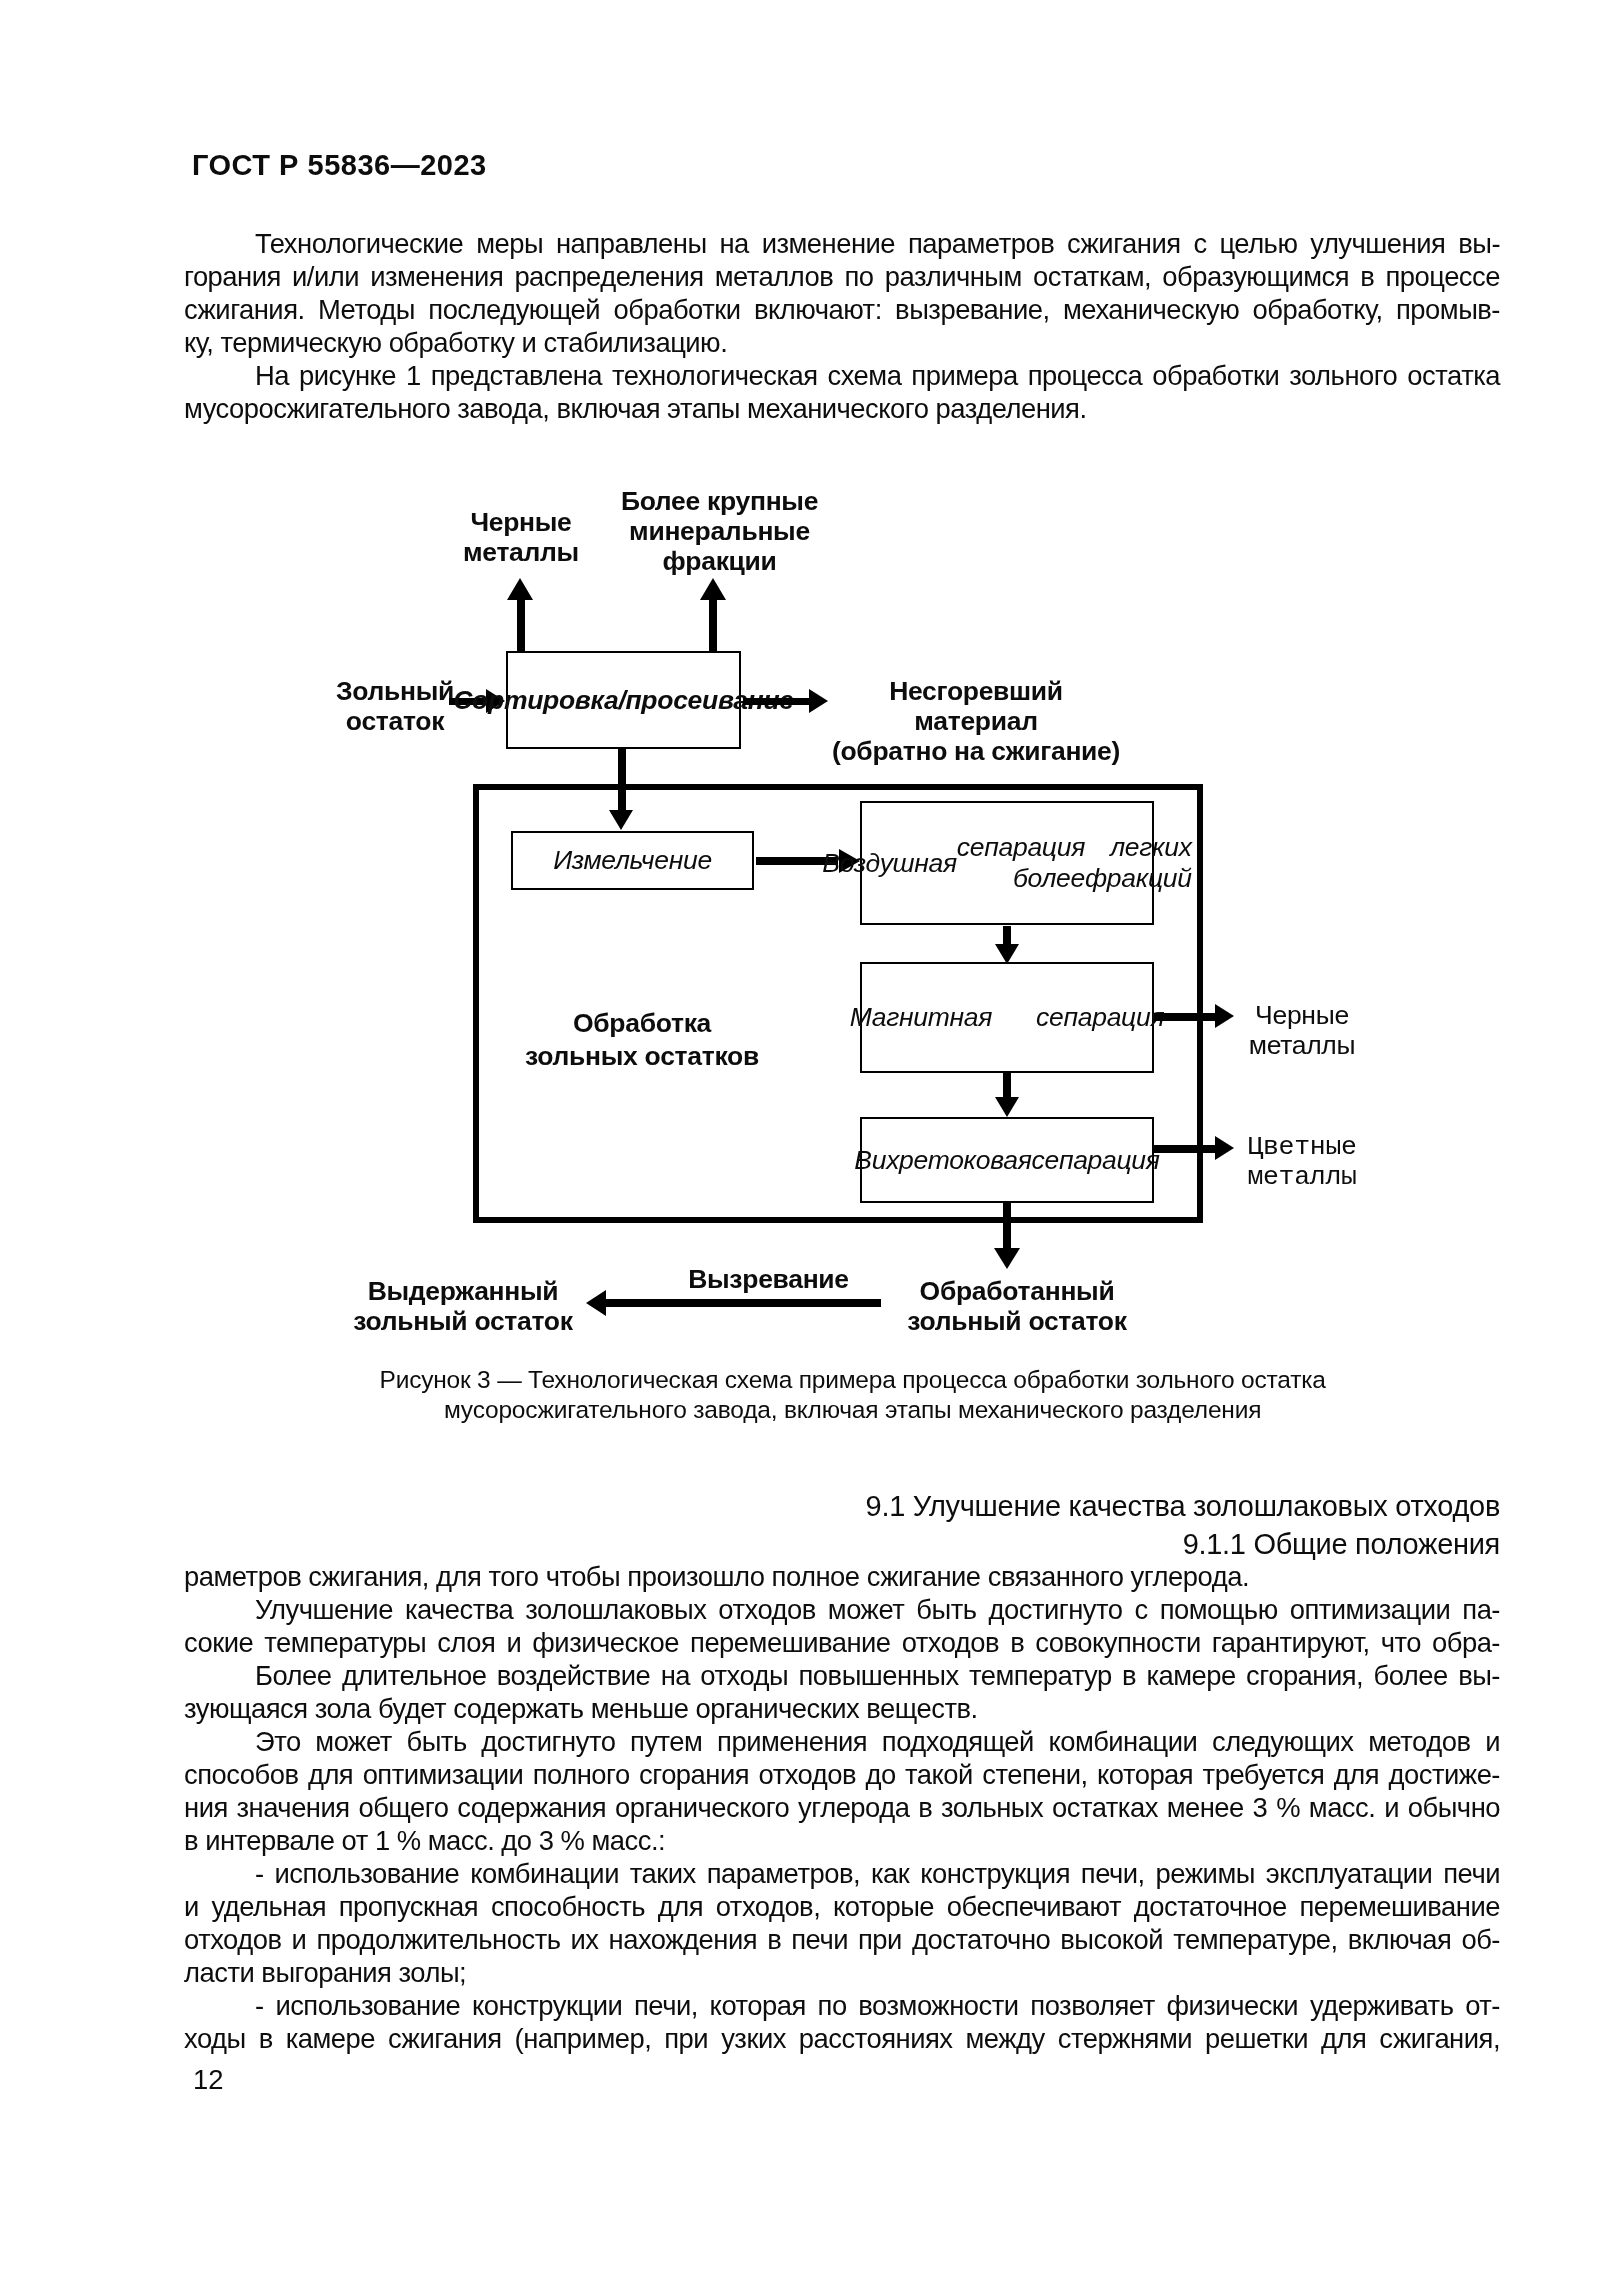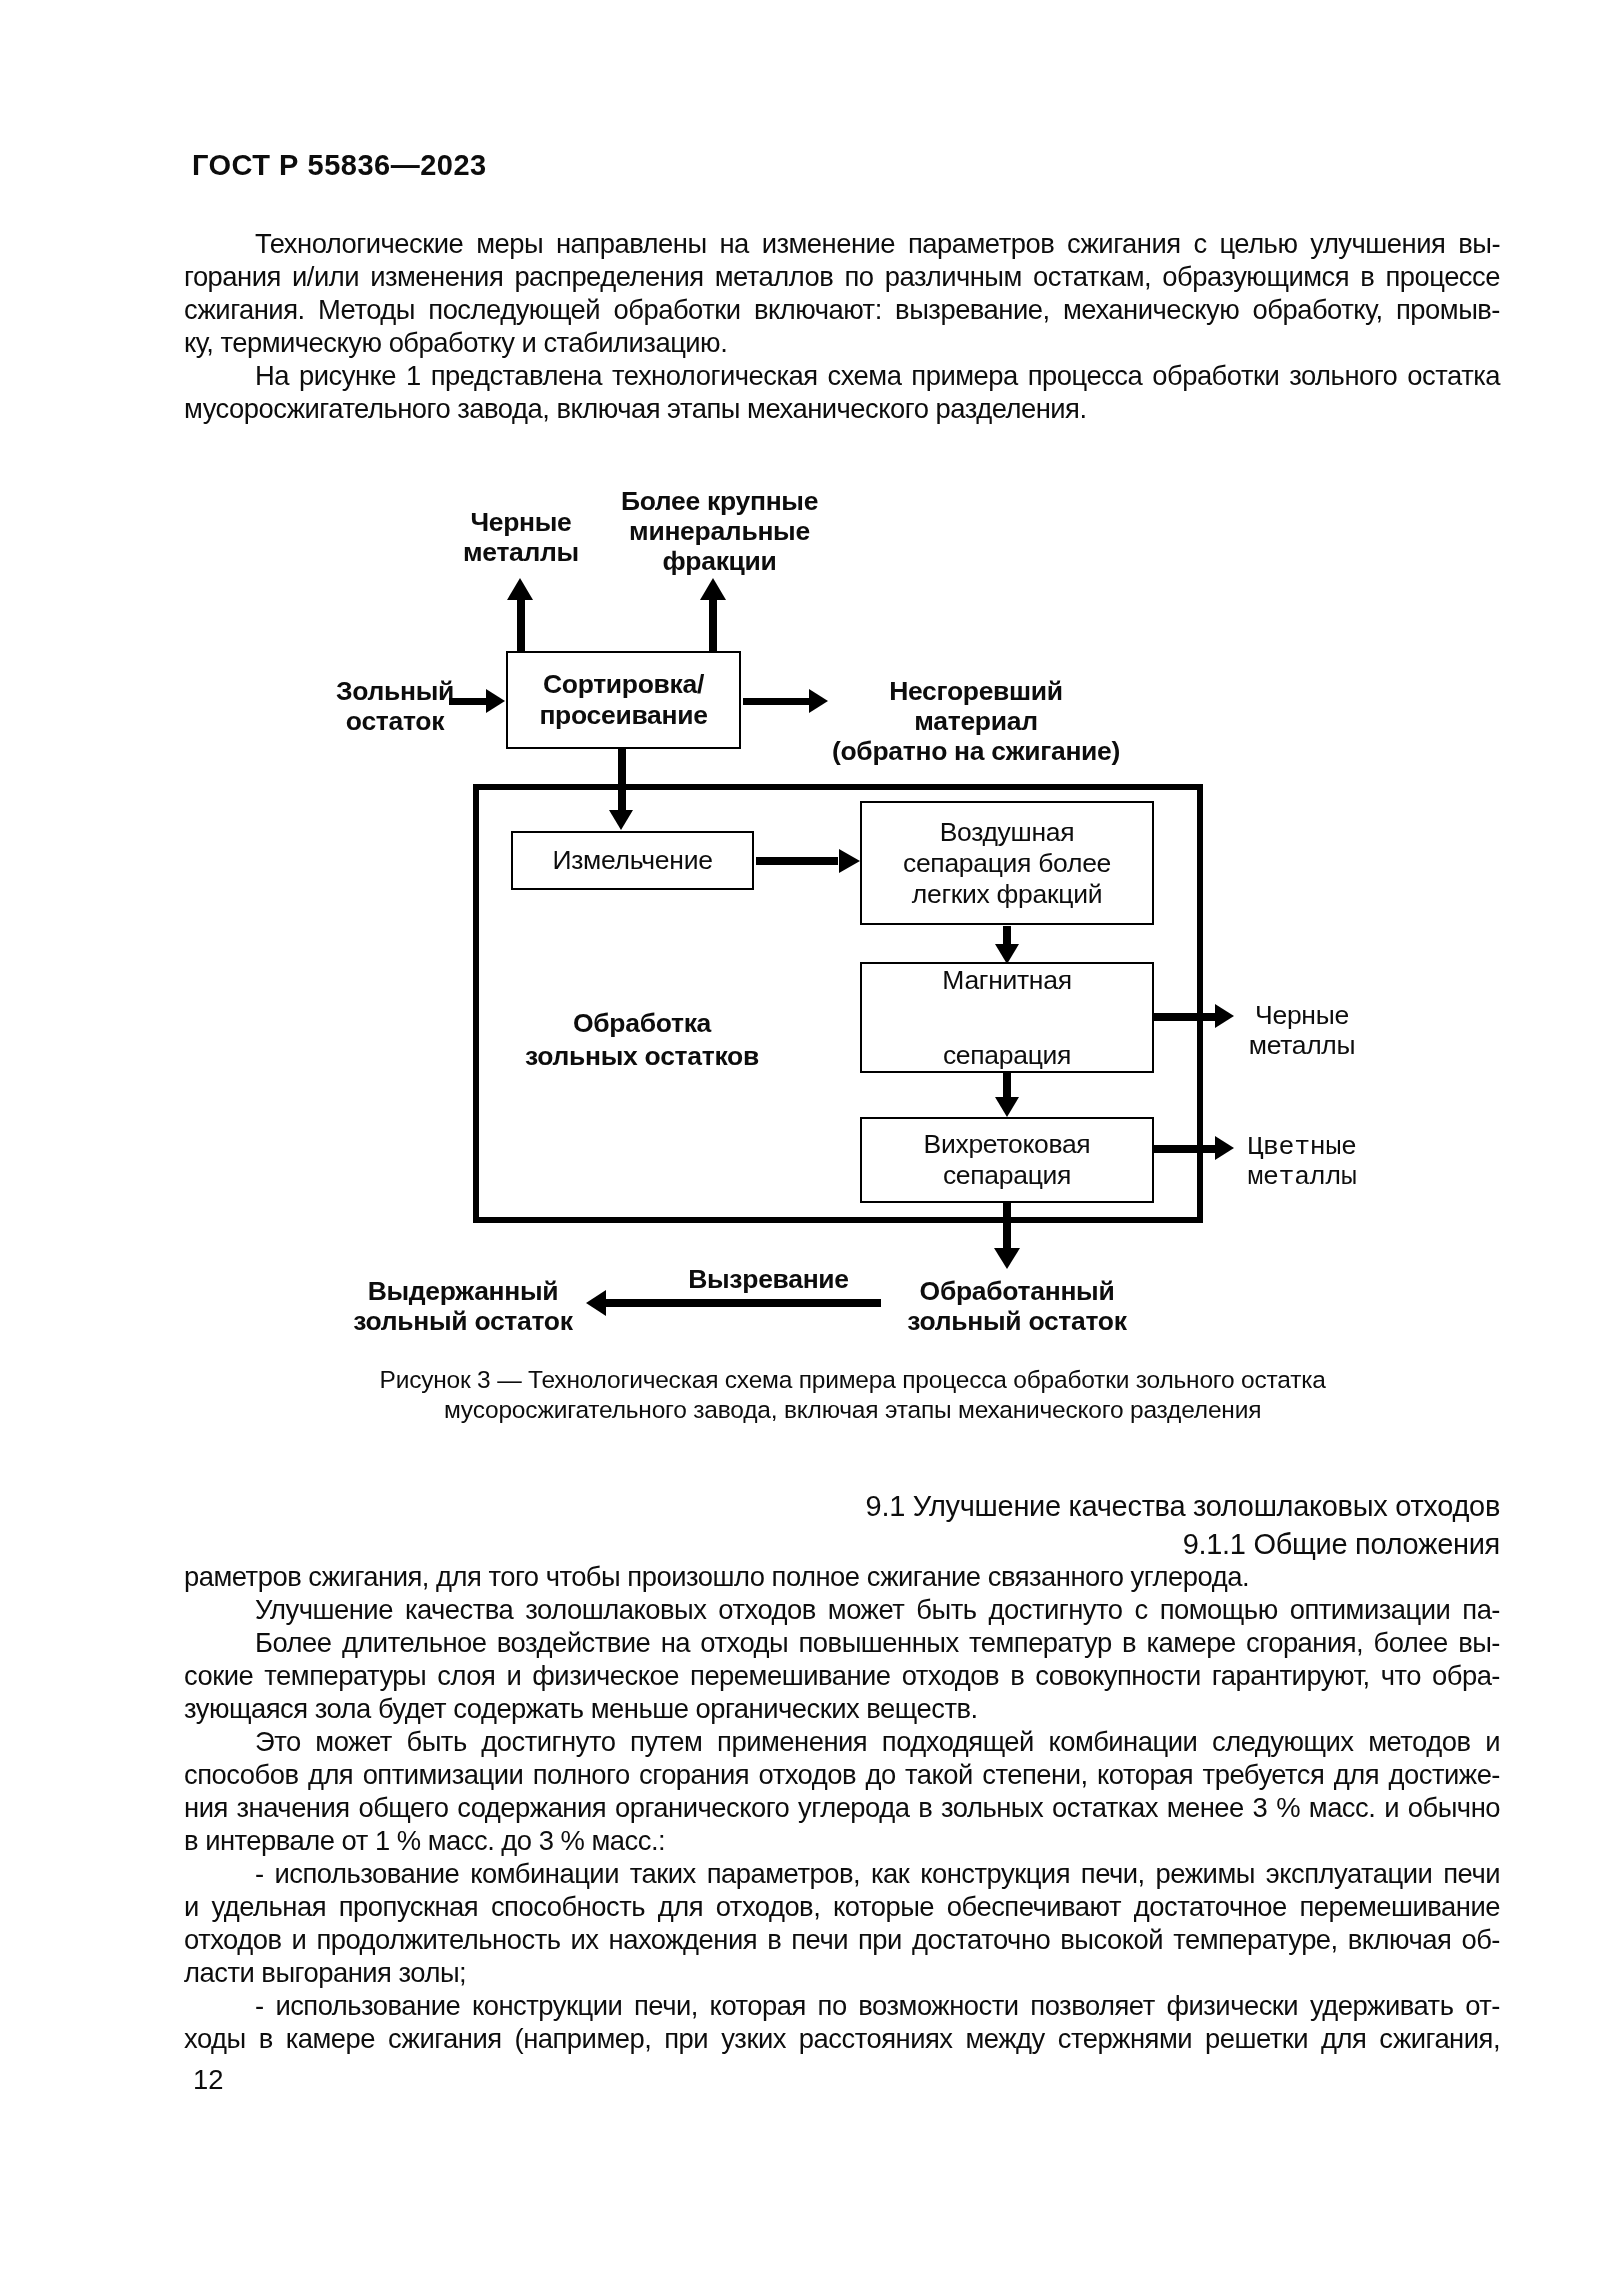--- a/index.html
+++ b/index.html
@@ -17,22 +17,22 @@
   .h-bold { font-size:29px; line-height:32px; font-weight:400; letter-spacing:-0.3px; text-indent:71px;text-align:right; }
   .h-gap { margin-top:5.9px; }
   .pagenum { left:193px; top:2064px; font-size:27.4px; }
 
   
   .figure { left:333px; top:480px; width:1039px; height:970px; }
   .figlabel { position:absolute; text-align:center; font-size:26.5px; line-height:30px; letter-spacing:-0.3px; }
   .w600 { font-weight:600; }
   .w700 { font-weight:700; }
   .figbox { position:absolute; border:2.9px solid #000; background:#fff;
-            display:flex; flex-direction:column; align-items:center; justify-content:center;
-            text-align:right; font-size:26.5px; line-height:31px; letter-spacing:-0.3px; }
+            display:flex; flex-direction:row; align-items:center; justify-content:center;
+            text-align:right; font-size:26.5px; line-height:31px; letter-spacing:-0.3px;font-style:italic; }
   .outer { position:absolute; left:140px; top:304px; width:730px; height:439px; border:6.9px solid #000; }
   .shaft { position:absolute; background:#000; }
   .tri { position:absolute; width:0; height:0; }
   .tri-up    { border-left:13.7px solid transparent; border-right:13.7px solid transparent; border-bottom:22.5px solid #000; }
   .tri-down  { border-left:12.7px solid transparent; border-right:12.7px solid transparent; border-top:20.6px solid #000; }
   .tri-right { border-top:12.7px solid transparent; border-bottom:12.7px solid transparent; border-left:19.6px solid #000; }
   .tri-left  { border-top:13.7px solid transparent; border-bottom:13.7px solid transparent; border-right:20.6px solid #000; }
   .caption { position:absolute; left:19.6px; top:885px; width:1000px; text-align:center;
              font-size:24.5px; line-height:30px; letter-spacing:-0.2px; }
 </style>
@@ -157,22 +157,22 @@
   </div>
 </div>
 
 <div class="abs textblock" style="top:1490px;">
   <div class="h-bold">9.1 Улучшение качества золошлаковых отходов</div>
   <div class="h-bold h-gap">9.1.1 Общие положения</div>
 
   <div class="bodyline lastline">раметров сжигания, для того чтобы произошло полное сжигание связанного углерода.</div>
   <div class="bodyline ind">Улучшение качества золошлаковых отходов может быть достигнуто с помощью оптимизации па-</div>
 
+  <div class="bodyline">сокие температуры слоя и физическое перемешивание отходов в совокупности гарантируют, что обра-</div>
   <div class="bodyline ind">Более длительное воздействие на отходы повышенных температур в камере сгорания, более вы-</div>
-  <div class="bodyline">сокие температуры слоя и физическое перемешивание отходов в совокупности гарантируют, что обра-</div>
   <div class="bodyline lastline">зующаяся зола будет содержать меньше органических веществ.</div>
 
   <div class="bodyline ind">Это может быть достигнуто путем применения подходящей комбинации следующих методов и</div>
   <div class="bodyline">способов для оптимизации полного сгорания отходов до такой степени, которая требуется для достиже-</div>
   <div class="bodyline">ния значения общего содержания органического углерода в зольных остатках менее 3 % масс. и обычно</div>
   <div class="bodyline lastline">в интервале от 1 % масс. до 3 % масс.:</div>
 
   <div class="bodyline ind">- использование комбинации таких параметров, как конструкция печи, режимы эксплуатации печи</div>
   <div class="bodyline">и удельная пропускная способность для отходов, которые обеспечивают достаточное перемешивание</div>
   <div class="bodyline">отходов и продолжительность их нахождения в печи при достаточно высокой температуре, включая об-</div>

